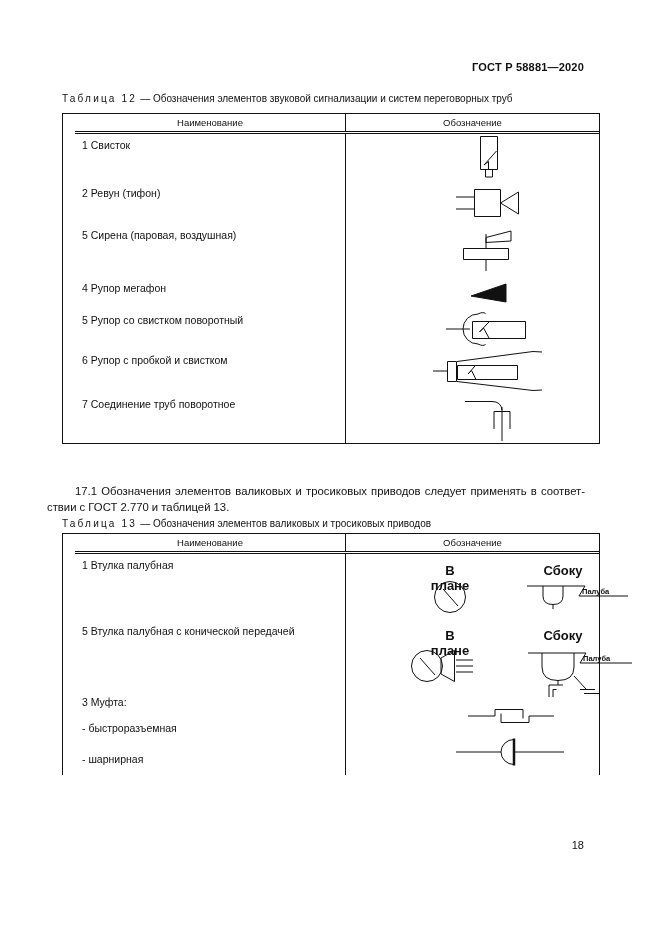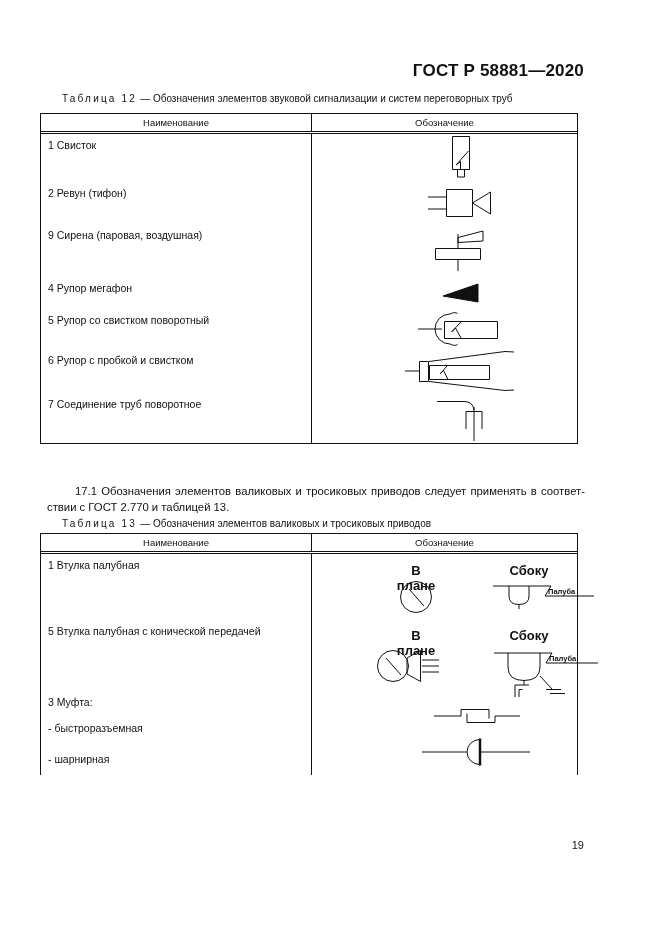--- a/index.html
+++ b/index.html
@@ -2,31 +2,31 @@
 <html><head>
 <meta charset="utf-8">
 <style>
   html,body { margin:0; padding:0; background:#ffffff; }
   .page {
     position:relative; width:661px; height:935px; background:#fff;
     font-family:"Liberation Sans", sans-serif; color:#111; overflow:hidden;
   }
   .doc-header {
     position:absolute; top:61px; right:77px;
-    font-size:17px; font-weight:bold; letter-spacing:0.2px;
+    font-size:11px; font-weight:bold; letter-spacing:0.2px;
   }
   .caption { position:absolute; left:62px; width:538px; font-size:10px; }
   .caption .spaced { letter-spacing:2.2px; }
   .caption .captext { margin-left:3px; }
   #cap12 { top:93px; }
   #cap13 { top:518px; }
 
   .tbl {
-    position:absolute; left:40px; width:538px; box-sizing:border-box;
-    border:1px solid #111; display:flex; flex-direction:column;
+    position:absolute; left:62px; width:538px; box-sizing:border-box;
+    border:1px solid #111; display:flex; flex-direction:column;padding-left:12px;
   }
   #t12 { top:113px; height:331px; }
   #t13 { top:533px; height:242px; border-bottom:none; }
 
   .thead { display:flex; height:20px; border-bottom:3px double #111; box-sizing:border-box; }
   .th1, .th2 { display:flex; align-items:center; justify-content:center; font-size:9.5px; box-sizing:border-box; }
   .th1 { width:271px; border-right:1px solid #111; }
   .th2 { flex:1; }
 
   .trow { display:flex; box-sizing:border-box;gap:32px; }
@@ -89,21 +89,21 @@
       <div class="td2">
         <svg width="66" height="36" viewBox="0 0 66 36" fill="none" stroke="#111" stroke-width="1">
           <rect x="18.5" y="4.5" width="26" height="27"></rect>
           <path d="M0 12 H18 M0 24 H18"></path>
           <path d="M44.5 18 L62.5 7 V29 Z"></path>
         </svg>
       </div>
     </div>
 
     <div class="trow" style="height:53px">
-      <div class="td1">9 Сирена (паровая, воздушная)</div>
+      <div class="td1">5 Сирена (паровая, воздушная)</div>
       <div class="td2">
         <svg width="52" height="44" viewBox="0 0 52 44" fill="none" stroke="#111" stroke-width="1">
           <path d="M23 5 V14"></path>
           <path d="M23 8.5 L48 2 L48 12 L23 13.5 Z"></path>
           <path d="M23 13.5 V19.5"></path>
           <rect x="0.5" y="19.5" width="45" height="11"></rect>
           <path d="M23 30.5 V42"></path>
         </svg>
       </div>
     </div>
@@ -232,15 +232,15 @@
         <svg class="abs" style="left:78px; top:50px;" width="110" height="28" viewBox="0 0 110 28" fill="none" stroke="#111" stroke-width="1">
           <path d="M0 14 H45"></path>
           <path d="M58 1.5 A13 12.5 0 0 0 58 26.5"></path>
           <path d="M58 0.5 V27.5" stroke-width="2.5"></path>
           <path d="M58 14 H108"></path>
         </svg>
       </div>
     </div>
   </div>
 
-  <div class="page-number">19</div>
+  <div class="page-number">18</div>
 
 </div>
 
 </body></html>

